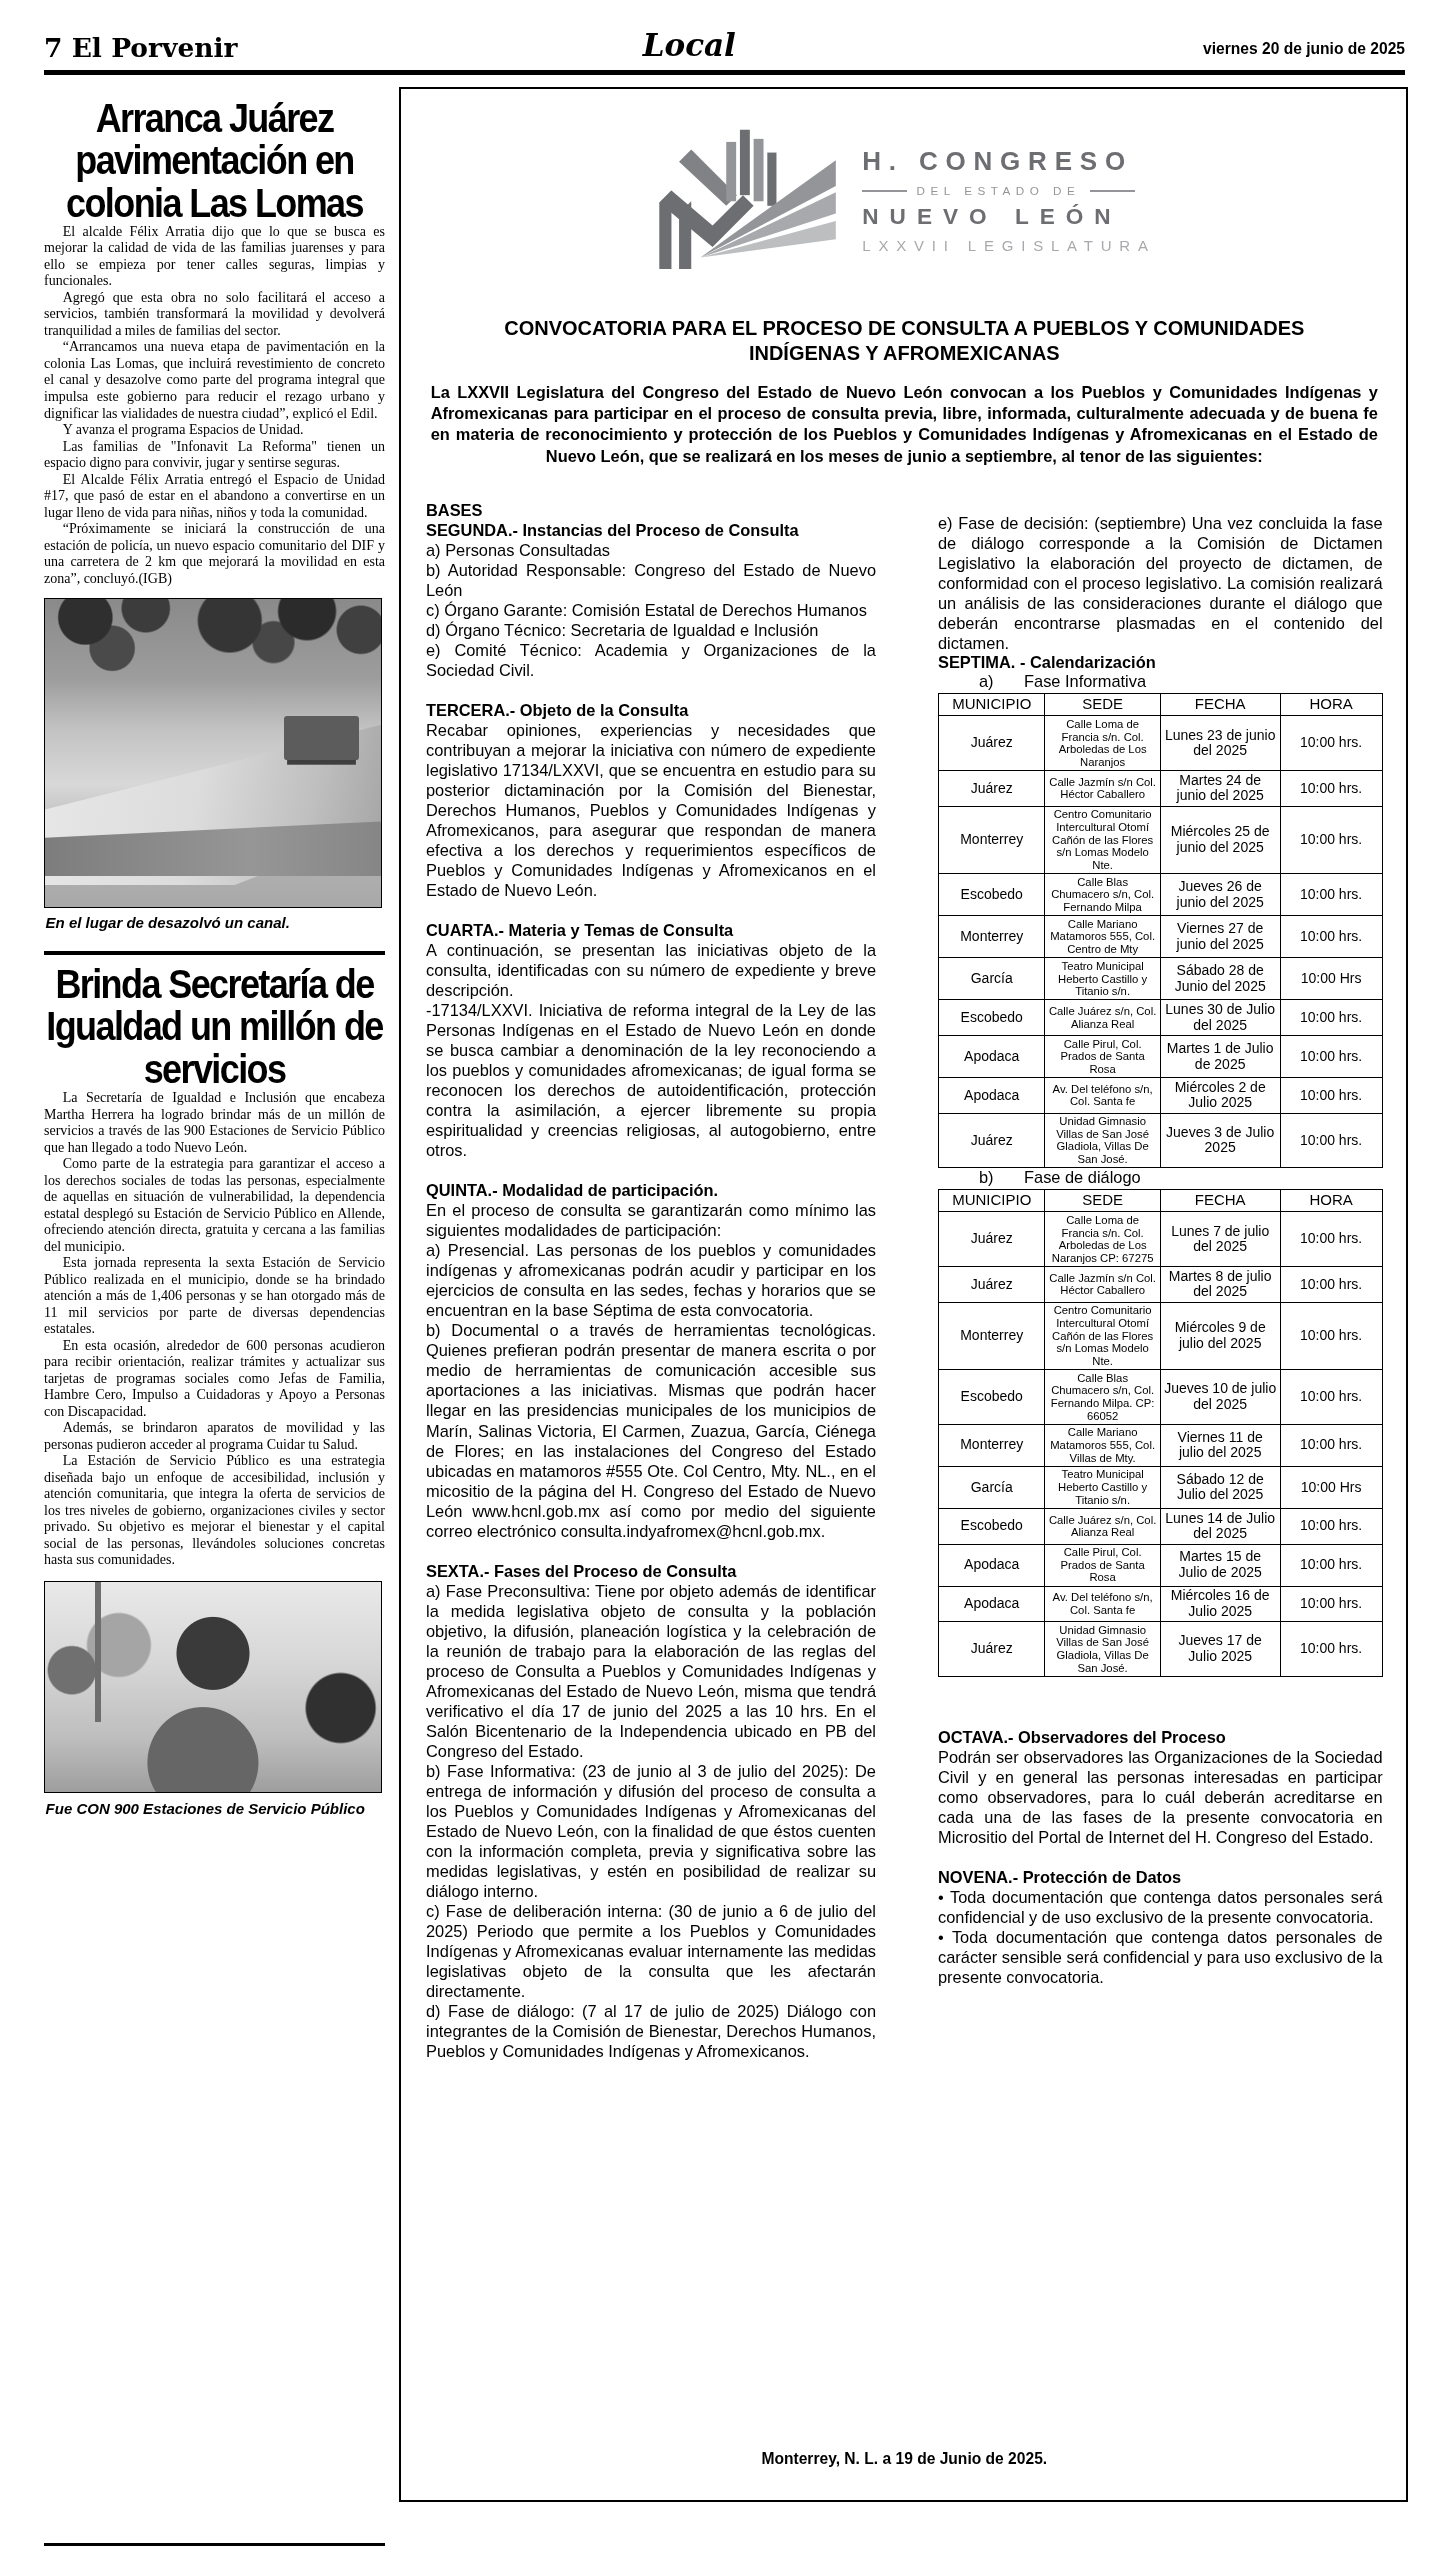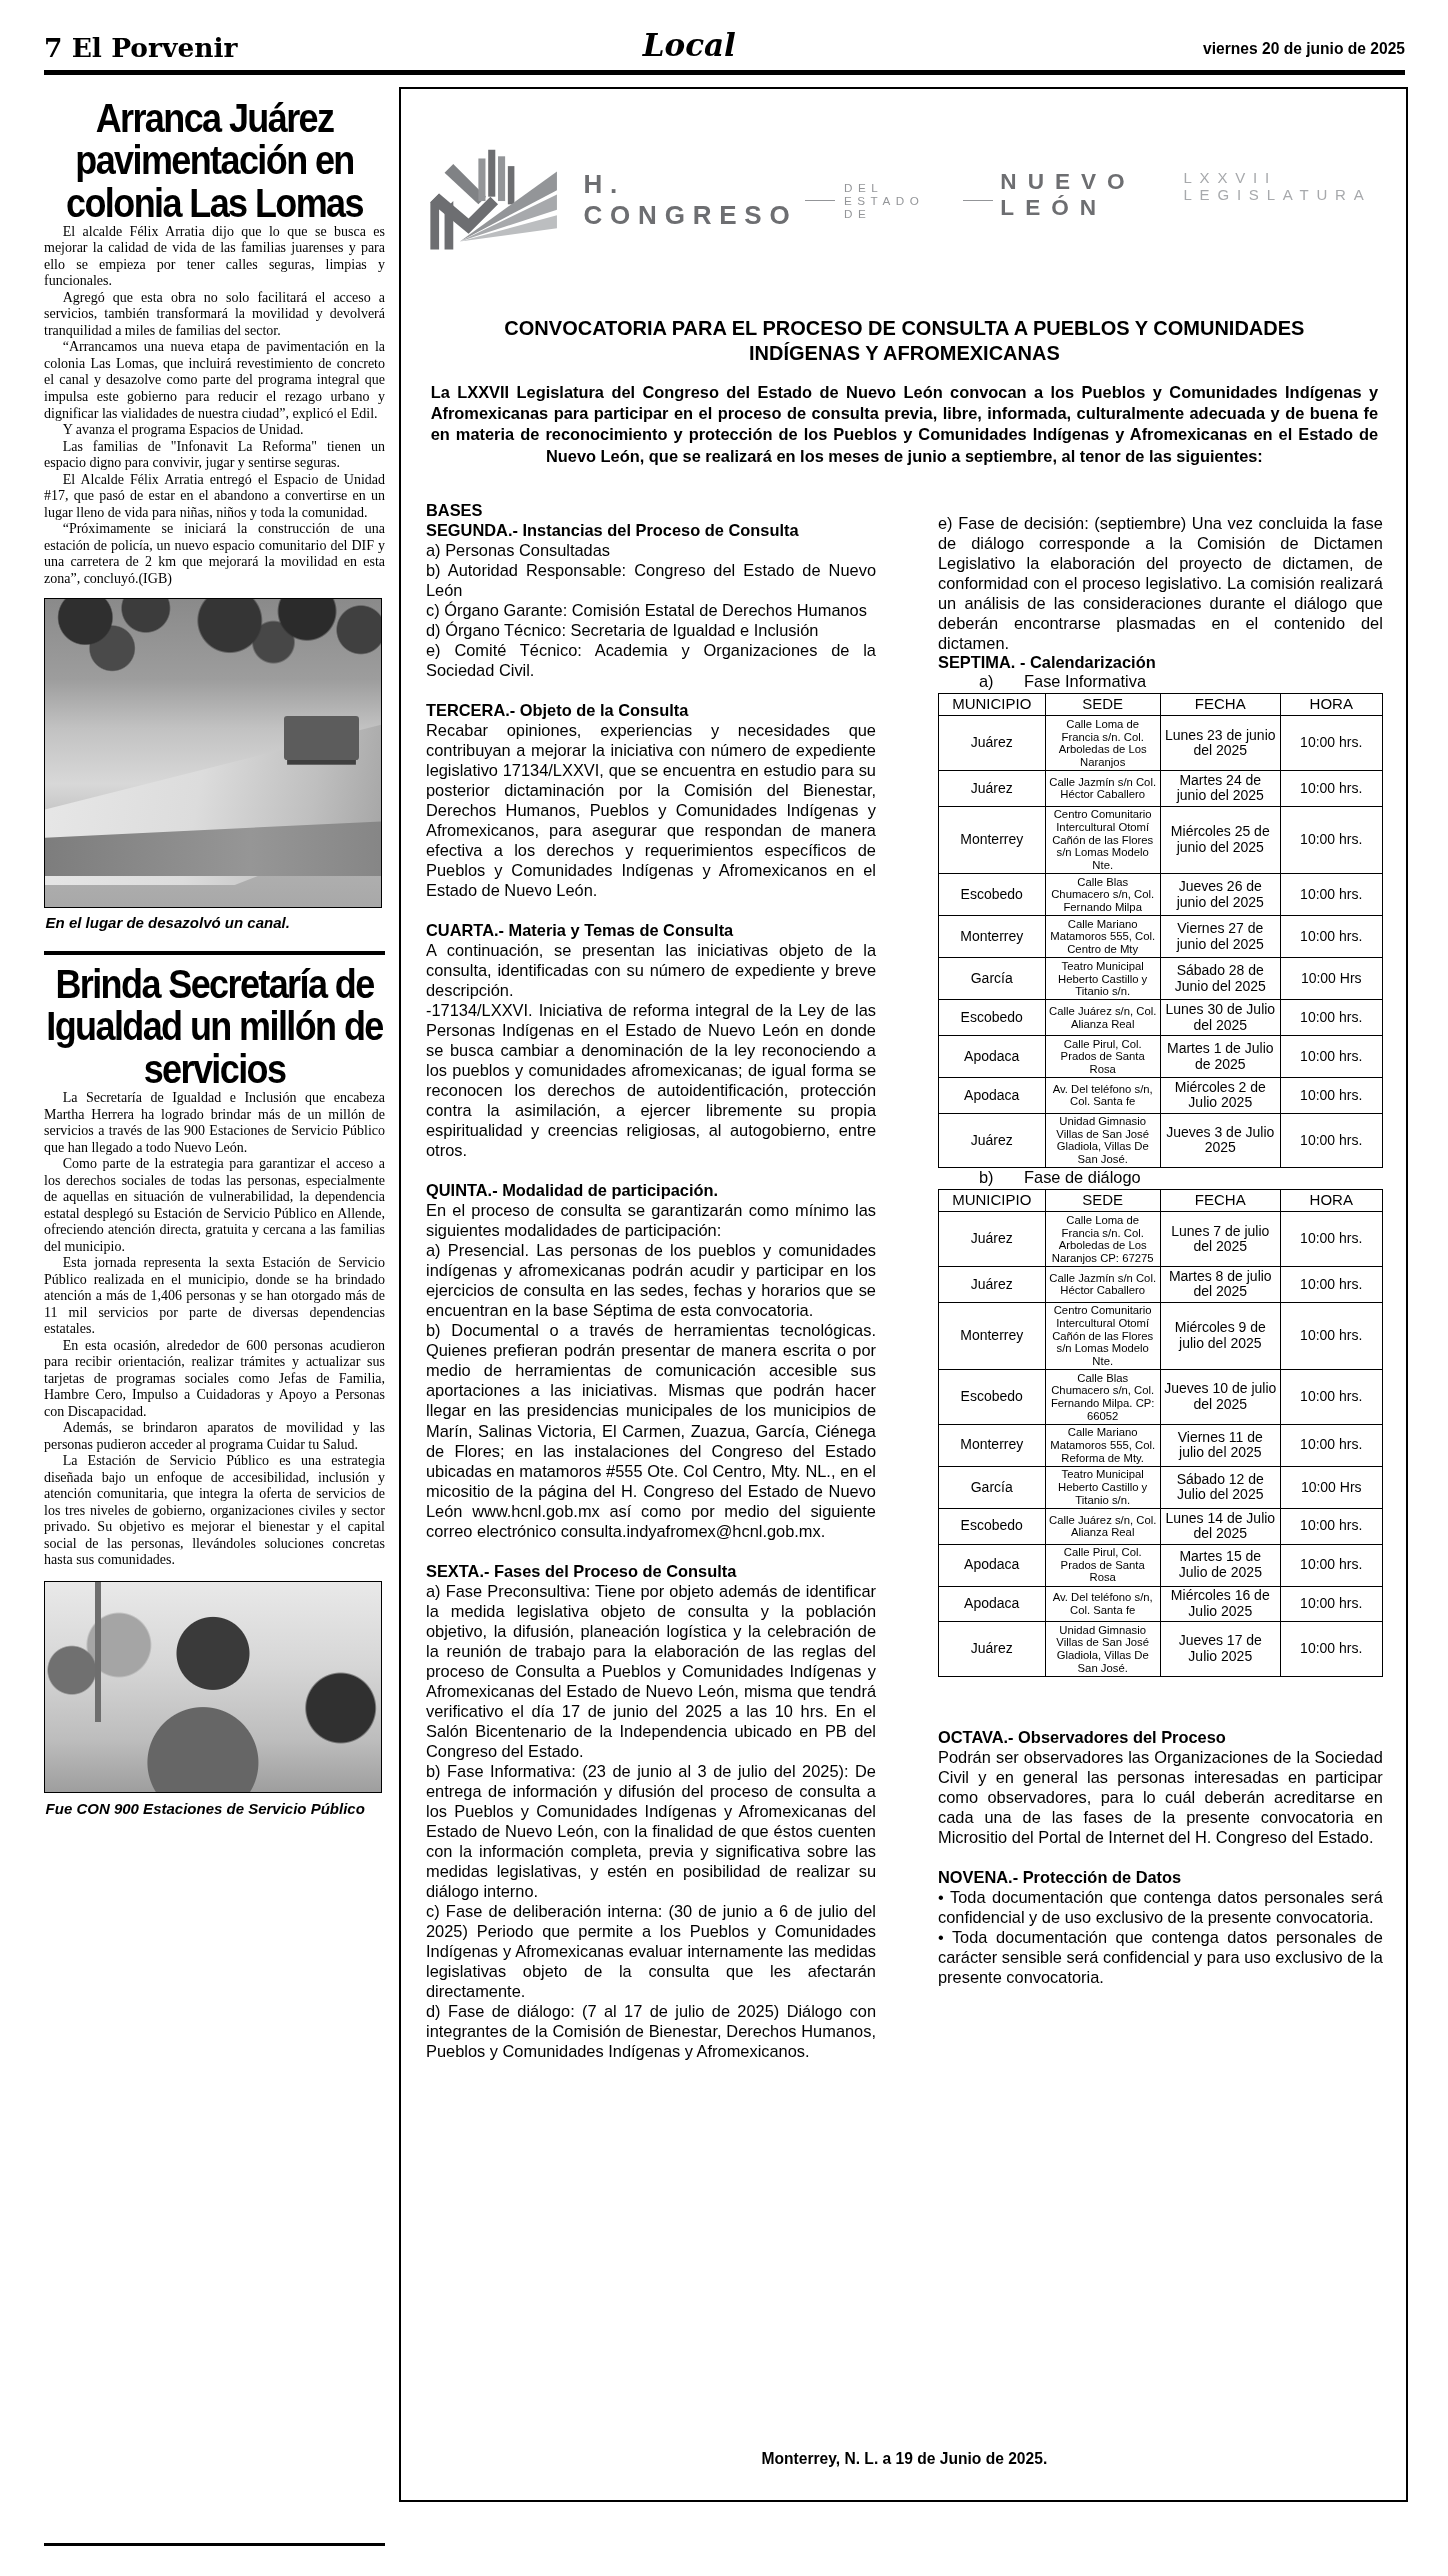--- a/index.html
+++ b/index.html
@@ -52,21 +52,21 @@
       linear-gradient(180deg,#e9e9e9 0%,#d6d6d6 40%,#bdbdbd 75%,#9e9e9e 100%);}
   .pole{position:absolute;left:50px;top:0;width:6.2px;height:140px;background:#6e6e6e;}
   .caption{font-family:"Liberation Sans",sans-serif;font-weight:bold;font-style:italic;
            font-size:15px;margin:6.2px 0 0 1.6px;}
   .divider{height:3.9px;background:#000;margin:20px 0 7.8px 0;}
   
   .main-box{flex:1;border:2.3px solid #000;box-sizing:border-box;min-height:2415px;
             padding:18.7px 23.4px 17px 25px;display:flex;flex-direction:column;}
   .logo-row{display:flex;justify-content:center;align-items:center;gap:26.5px;
             margin:4.7px 0 23.4px 0;}
-  .logo-text{display:flex;flex-direction:row;gap:7px;}
+  .logo-text{display:flex;flex-direction:column;gap:7px;}
   .lt1{font-size:26px;font-weight:bold;letter-spacing:7.8px;color:#6d6e71;}
   .lt2{font-size:11.7px;letter-spacing:5.5px;color:#939598;display:flex;align-items:center;gap:9.3px;}
   .dash{width:45px;height:1.6px;background:#939598;display:inline-block;}
   .lt3{font-size:22.6px;font-weight:bold;letter-spacing:11px;color:#6d6e71;}
   .lt4{font-size:15px;letter-spacing:7.8px;color:#a7a9ac;}
   .conv-title{font-size:20px;font-weight:bold;text-align:center;line-height:1.25;
               margin:4.7px 23.4px 15.6px 23.4px;}
   .conv-intro{font-size:16.4px;font-weight:bold;line-height:1.3;text-align:justify;
               text-align-last:center;margin:0 4.7px 20px 4.7px;}
   .cols{display:flex;gap:47px;flex:0 0 auto;}
@@ -353,21 +353,21 @@
                   <td>10:00 hrs.</td>
                 </tr>
                 <tr>
                   <td>Escobedo</td>
                   <td>Calle Blas Chumacero s/n, Col. Fernando Milpa. CP: 66052</td>
                   <td>Jueves 10 de julio del 2025</td>
                   <td>10:00 hrs.</td>
                 </tr>
                 <tr>
                   <td>Monterrey</td>
-                  <td>Calle Mariano Matamoros 555, Col. Reforma de Mty.</td>
+                  <td>Calle Mariano Matamoros 555, Col. Villas de Mty.</td>
                   <td>Viernes 11 de julio del 2025</td>
                   <td>10:00 hrs.</td>
                 </tr>
                 <tr>
                   <td>García</td>
                   <td>Teatro Municipal Heberto Castillo y Titanio s/n.</td>
                   <td>Sábado 12 de Julio del 2025</td>
                   <td>10:00 Hrs</td>
                 </tr>
                 <tr>

